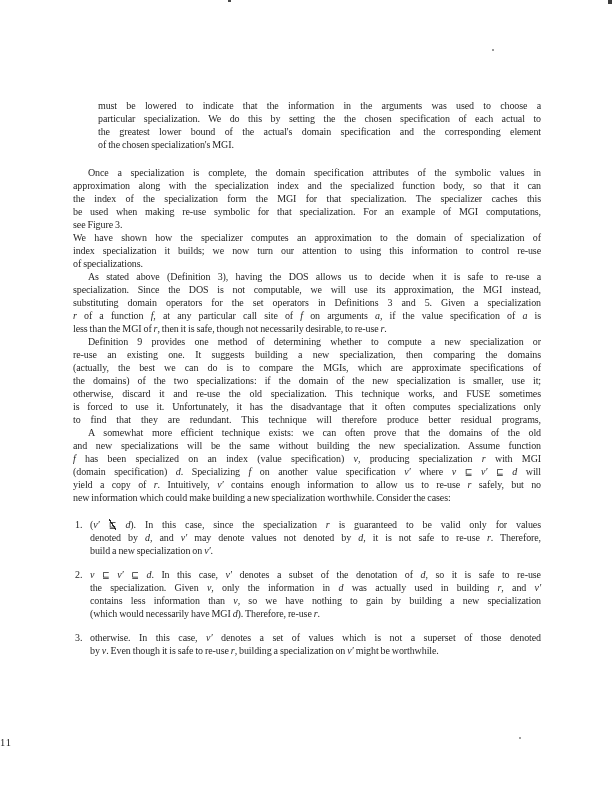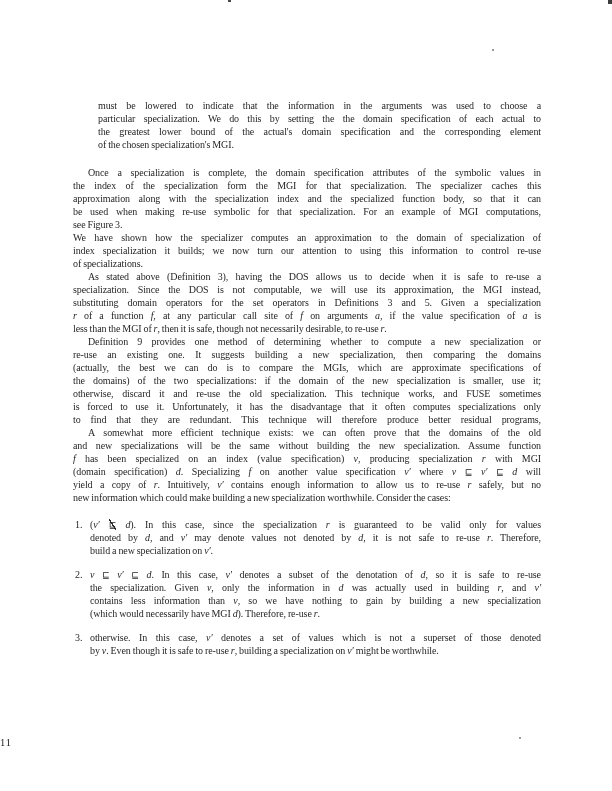--- a/index.html
+++ b/index.html
@@ -31,28 +31,28 @@
   .pageno{position:absolute;left:0;right:0;top:737px;text-align:left;font-size:10.5px;letter-spacing:1px;}
   .speck{position:absolute;}
 </style>
 </head>
 <body>
 
 <div class="page">
   <div class="col">
       <div class="para cont">
         <div class="ln">must be lowered to indicate that the information in the arguments was used to choose a</div>
-        <div class="ln">particular specialization. We do this by setting the the domain specification of each actual to</div>
+        <div class="ln">particular specialization. We do this by setting the the chosen specification of each actual to</div>
         <div class="ln">the greatest lower bound of the actual's domain specification and the corresponding element</div>
         <div class="ln last">of the chosen specialization's MGI.</div>
       </div>
       <div class="para">
         <div class="ln find">Once a specialization is complete, the domain specification attributes of the symbolic values in</div>
+        <div class="ln">approximation along with the specialization index and the specialized function body, so that it can</div>
         <div class="ln">the index of the specialization form the MGI for that specialization. The specializer caches this</div>
-        <div class="ln">approximation along with the specialization index and the specialized function body, so that it can</div>
         <div class="ln">be used when making re-use symbolic for that specialization. For an example of MGI computations,</div>
         <div class="ln last">see Figure 3.</div>
       </div>
       <div class="para">
         <div class="ln">We have shown how the specializer computes an approximation to the domain of specialization of</div>
         <div class="ln">index specialization it builds; we now turn our attention to using this information to control re-use</div>
         <div class="ln last">of specializations.</div>
       </div>
       <div class="para">
         <div class="ln find">As stated above (Definition 3), having the DOS allows us to decide when it is safe to re-use a</div>

